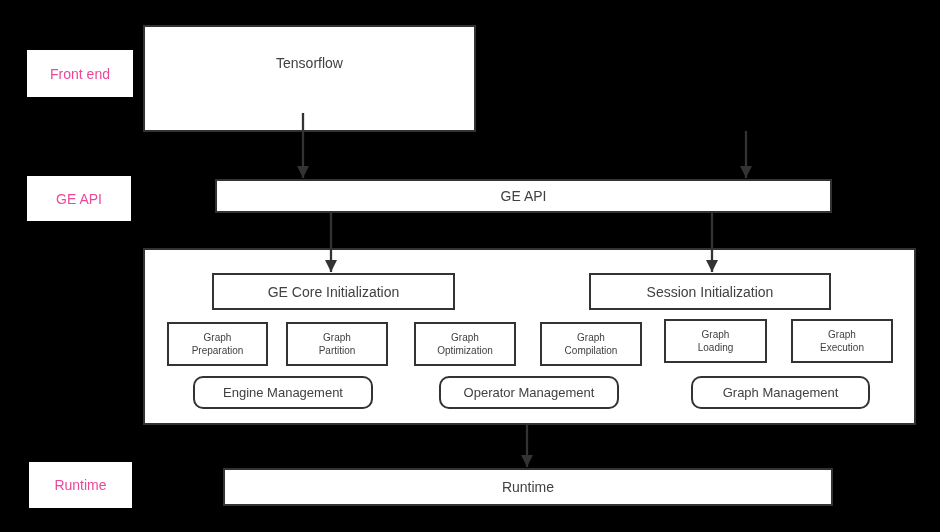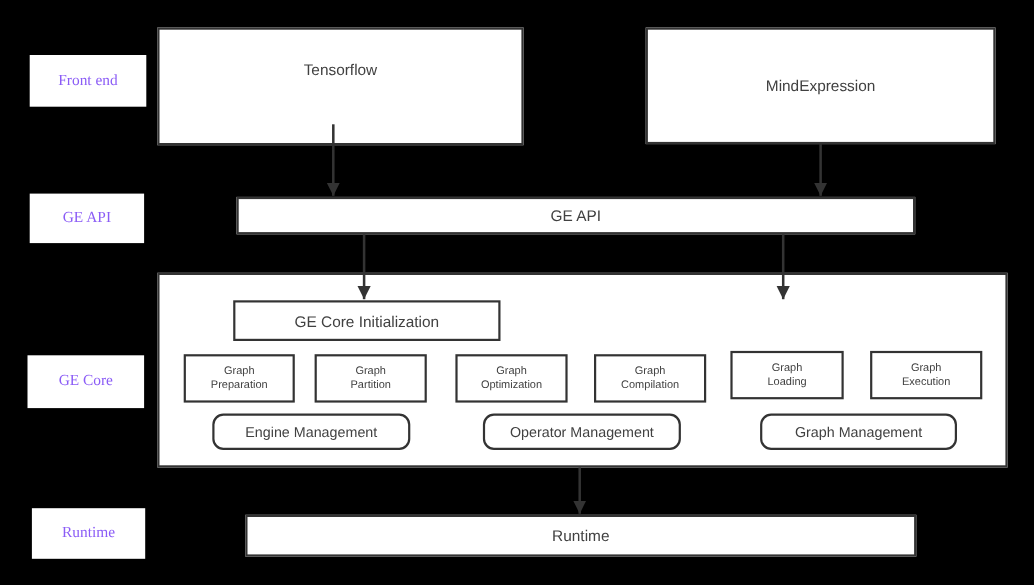--- a/index.html
+++ b/index.html
@@ -32,22 +32,21 @@
   
   .rail-label {
     position: absolute;
     box-sizing: border-box;
     background: #ffffff;
     display: flex;
     align-items: center;
     justify-content: center;
     text-align: center;
     font-size: 14px;
-    color: #8b5cf6;
-    font-family: Liberation Serif, serif;
+    color: #ec4899;
   }
   .module {
     font-size: 10px;
     line-height: 1.32;
     white-space: pre-line;
   }
   .mgmt { font-size: 13px; border-radius: 10px; }
   .tf-outer {
     display: block;
     text-align: center;
@@ -66,34 +65,33 @@
     z-index: 6;
   }
 </style>
 </head>
 <body>
 
 <div class="canvas">
 
   <div class="rail-label" style="left:27px; top:50px; width:106px; height:47px;">Front end</div>
   <div class="rail-label" style="left:27px; top:176px; width:104px; height:45px;">GE API</div>
-  <div class="rail-label" style="left:25px; top:323px; width:106px; height:48px;">GE Core</div>
   <div class="rail-label" style="left:29px; top:462px; width:103px; height:46px;">Runtime</div>
 
   <div class="box tf-outer" style="left:143px; top:25px; width:333px; height:107px;">
     <div class="tf-title">Tensorflow</div>
   </div>
 
-  <div class="box" style="left:587px; top:25px; width:318px; height:106px;">MindExpression</div>
 
   <div class="box" style="left:215px; top:179px; width:617px; height:34px;">GE API</div>
 
   <div class="box" style="left:143px; top:248px; width:773px; height:177px; display:block;">
 
     <div class="box" style="left:67px; top:23px; width:243px; height:37px;">GE Core Initialization</div>
+    <div class="box" style="left:444px; top:23px; width:242px; height:37px;">Session Initialization</div>
 
     <div class="box module" style="left:22px; top:72px; width:101px; height:44px;">Graph
 Preparation</div>
     <div class="box module" style="left:141px; top:72px; width:102px; height:44px;">Graph
 Partition</div>
     <div class="box module" style="left:269px; top:72px; width:102px; height:44px;">Graph
 Optimization</div>
     <div class="box module" style="left:395px; top:72px; width:102px; height:44px;">Graph
 Compilation</div>
     <div class="box module" style="left:519px; top:69px; width:103px; height:44px;">Graph

